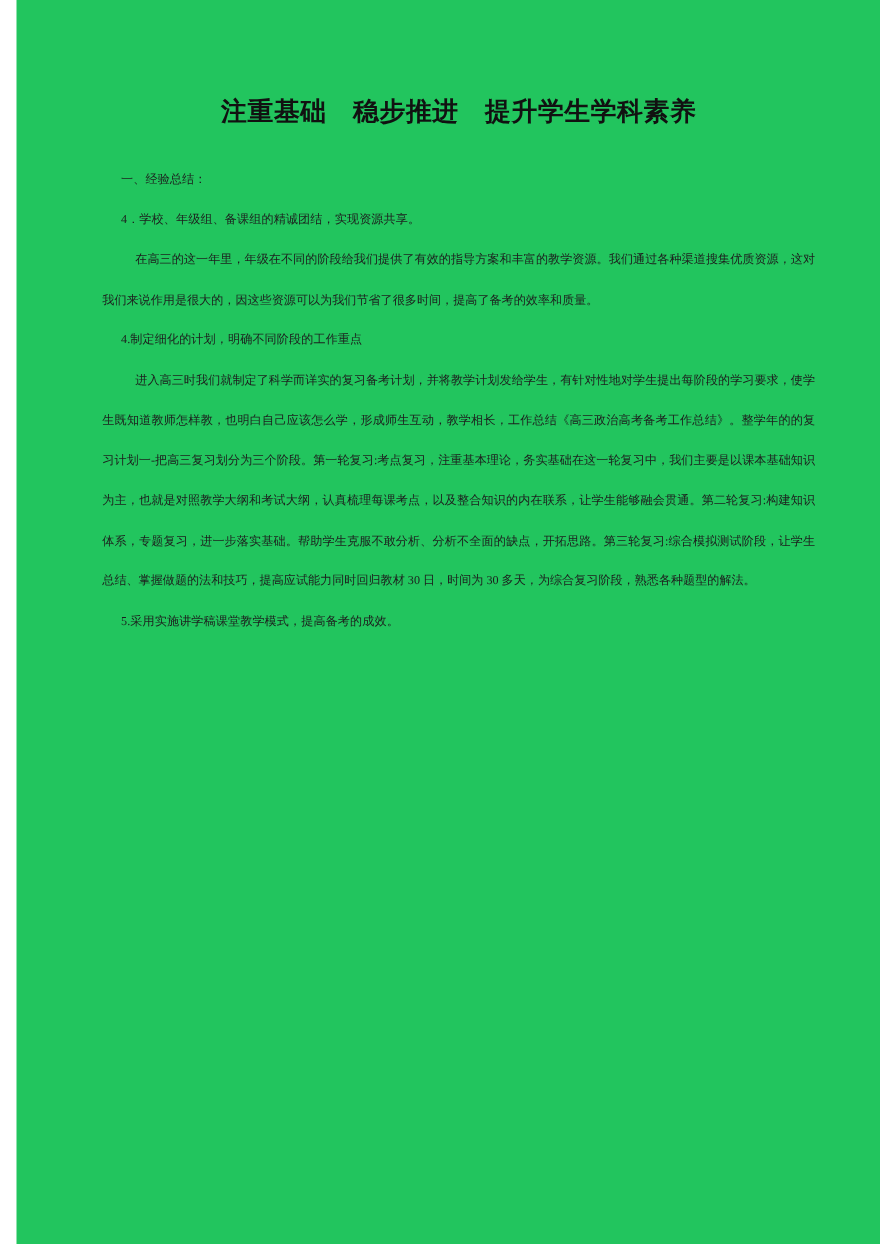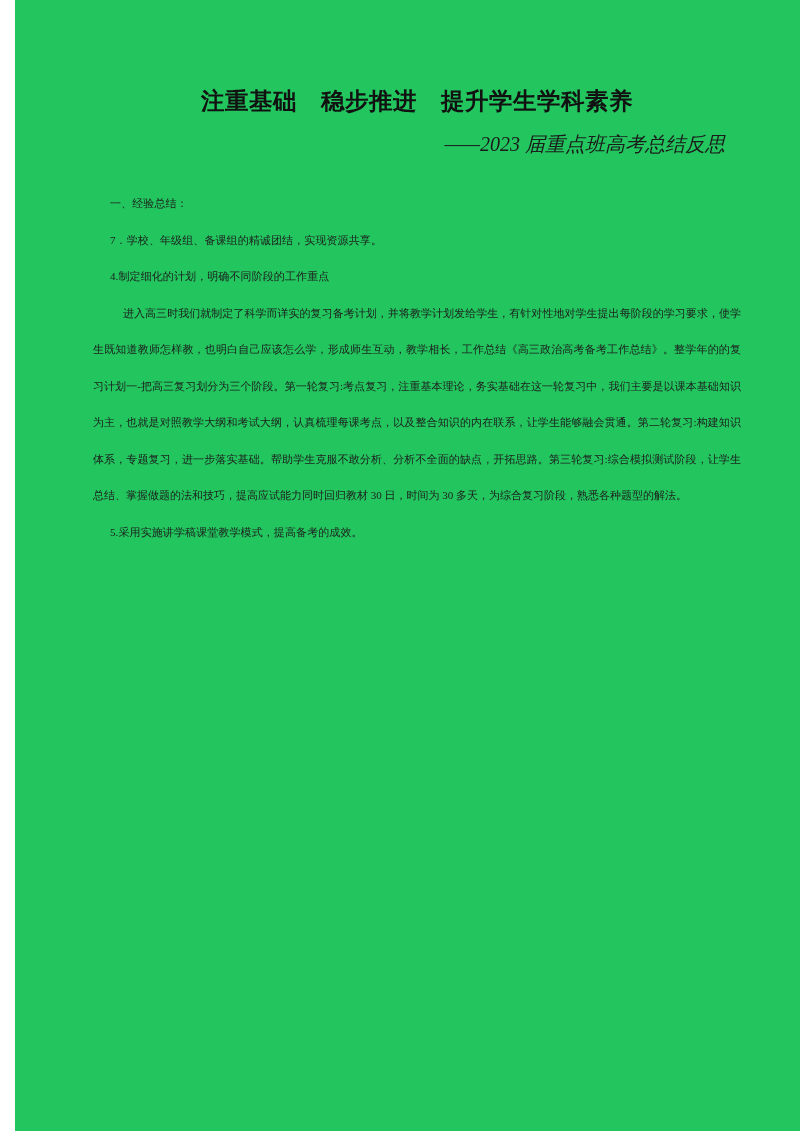--- a/index.html
+++ b/index.html
@@ -93,25 +93,25 @@
   }
 </style>
 </head>
 <body>
 
 <div class="page">
   <div class="content">
 
     <div class="title-block">
       <h1 class="doc-title">注重基础　稳步推进　提升学生学科素养</h1>
-      <div class="doc-subtitle">——2023 届重点班高考总结反思</div>
     </div>
 
     <div class="body-block" id="body-block">
         <p class="para indent-1 subhead">一、经验总结：</p>
-        <p class="para indent-1 subhead">7．学校、年级组、备课组的精诚团结，实现资源共享。</p>
+        <p class="para indent-1 subhead">4．学校、年级组、备课组的精诚团结，实现资源共享。</p>
+        <p class="para indent-2">在高三的这一年里，年级在不同的阶段给我们提供了有效的指导方案和丰富的教学资源。我们通过各种渠道搜集优质资源，这对我们来说作用是很大的，因这些资源可以为我们节省了很多时间，提高了备考的效率和质量。</p>
         <p class="para indent-1 subhead">4.制定细化的计划，明确不同阶段的工作重点</p>
         <p class="para indent-2">进入高三时我们就制定了科学而详实的复习备考计划，并将教学计划发给学生，有针对性地对学生提出每阶段的学习要求，使学生既知道教师怎样教，也明白自己应该怎么学，形成师生互动，教学相长，工作总结《高三政治高考备考工作总结》。整学年的的复习计划一-把高三复习划分为三个阶段。第一轮复习:考点复习，注重基本理论，务实基础在这一轮复习中，我们主要是以课本基础知识为主，也就是对照教学大纲和考试大纲，认真梳理每课考点，以及整合知识的内在联系，让学生能够融会贯通。第二轮复习:构建知识体系，专题复习，进一步落实基础。帮助学生克服不敢分析、分析不全面的缺点，开拓思路。第三轮复习:综合模拟测试阶段，让学生总结、掌握做题的法和技巧，提高应试能力同时回归教材 30 日，时间为 30 多天，为综合复习阶段，熟悉各种题型的解法。</p>
         <p class="para indent-1 subhead">5.采用实施讲学稿课堂教学模式，提高备考的成效。</p>
       </div>
 
   </div>
 </div>
 
 </body></html>

